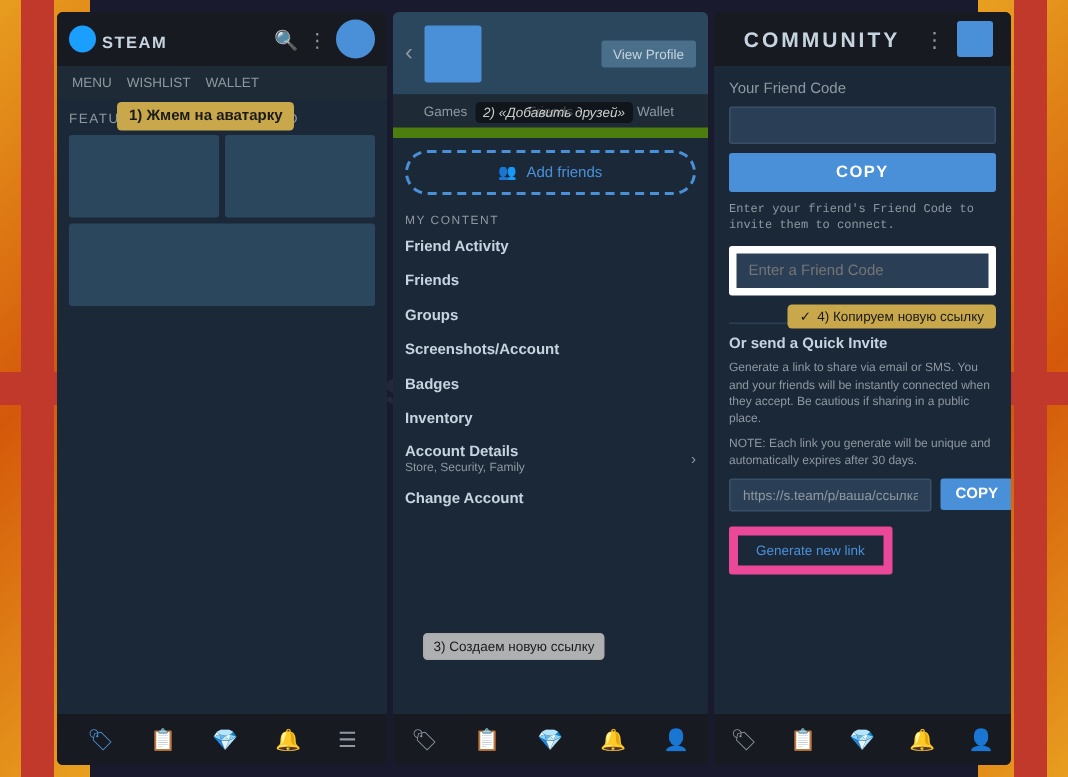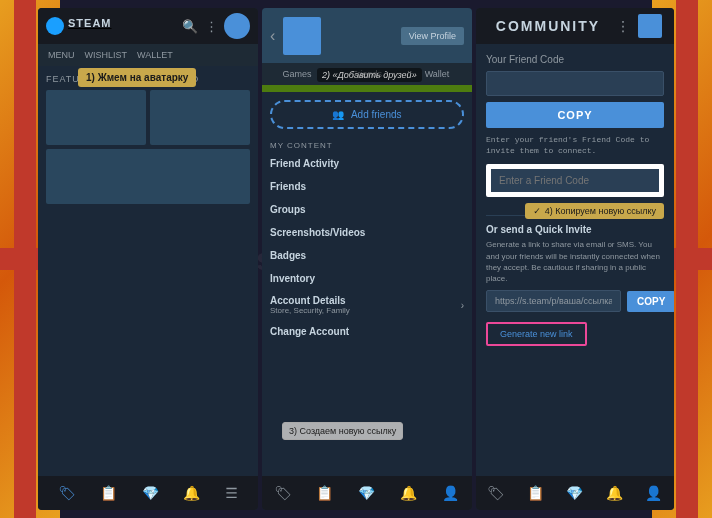--- a/index.html
+++ b/index.html
@@ -74,23 +74,22 @@
       background: #171a21;
       padding: 6px 8px;
       display: flex;
       align-items: center;
       gap: 6px;
       height: 36px;
     }
 
     .steam-logo {
       display: flex;
-      align-items: flex-start;
+      align-items: flex-end;
       gap: 4px;
-      text-decoration: underline;
     }
     .steam-logo-icon {
       width: 18px;
       height: 18px;
       background: #1a9fff;
       border-radius: 50%;
     }
     .steam-logo-text {
       color: #c6d4df;
       font-size: 11px;
@@ -440,21 +439,21 @@
       border: none;
       padding: 5px 10px;
       font-size: 10px;
       border-radius: 2px;
       cursor: pointer;
       font-weight: bold;
     }
 
     .generate-link-btn {
       background: transparent;
-      border: 2px solid #ec4899;
+      border: 6px solid #ec4899;
       color: #4a90d9;
       padding: 5px 12px;
       font-size: 9px;
       border-radius: 2px;
       cursor: pointer;
       margin-top: 4px;
     }
 
     .right-bottom-bar {
       position: absolute;
@@ -556,21 +555,21 @@
     <div class="add-friends-btn">
       <span>👥</span>
       <span>Add friends</span>
     </div>
 
     <div class="my-content-label">MY CONTENT</div>
 
     <div class="menu-item">Friend Activity</div>
     <div class="menu-item">Friends</div>
     <div class="menu-item">Groups</div>
-    <div class="menu-item">Screenshots/Videos</div>
+    <div class="menu-item">Screenshots/Account</div>
     <div class="menu-item">Badges</div>
     <div class="menu-item">Inventory</div>
 
     <div class="menu-item-sub">
       <div>
         <div style="color:#c6d4df;font-size:10px;font-weight:bold;">Account Details</div>
         <div style="color:#8f98a0;font-size:8px;">Store, Security, Family</div>
       </div>
       <span class="arrow">›</span>
     </div>
@@ -599,20 +598,21 @@
       <div class="section-label">Your Friend Code</div>
       <input type="text" class="friend-code-input" value="" style="">
       <button class="copy-btn">COPY</button>
       <div class="help-text">Enter your friend's Friend Code to invite them to connect.</div>
       <input type="text" class="friend-code-enter" placeholder="Enter a Friend Code" style="">
 
       <div class="divider"></div>
 
       <div class="quick-invite-title">Or send a Quick Invite</div>
       <div class="quick-invite-desc">Generate a link to share via email or SMS. You and your friends will be instantly connected when they accept. Be cautious if sharing in a public place.</div>
+      <div class="quick-invite-desc">NOTE: Each link you generate will be unique and automatically expires after 30 days.</div>
 
       
       <div style="position:absolute;right:10px;top:195px;background:#c8a84b;color:#1a1a1a;font-size:9px;padding:3px 8px;border-radius:3px;white-space:nowrap;z-index:10;display:flex;align-items:center;gap:4px;">
         <span>✓</span>
         <span>4) Копируем новую ссылку</span>
       </div>
 
       <div class="link-row">
         <input type="text" class="link-input" value="https://s.team/p/ваша/ссылка" style="">
         <button class="copy-link-btn">COPY</button>

